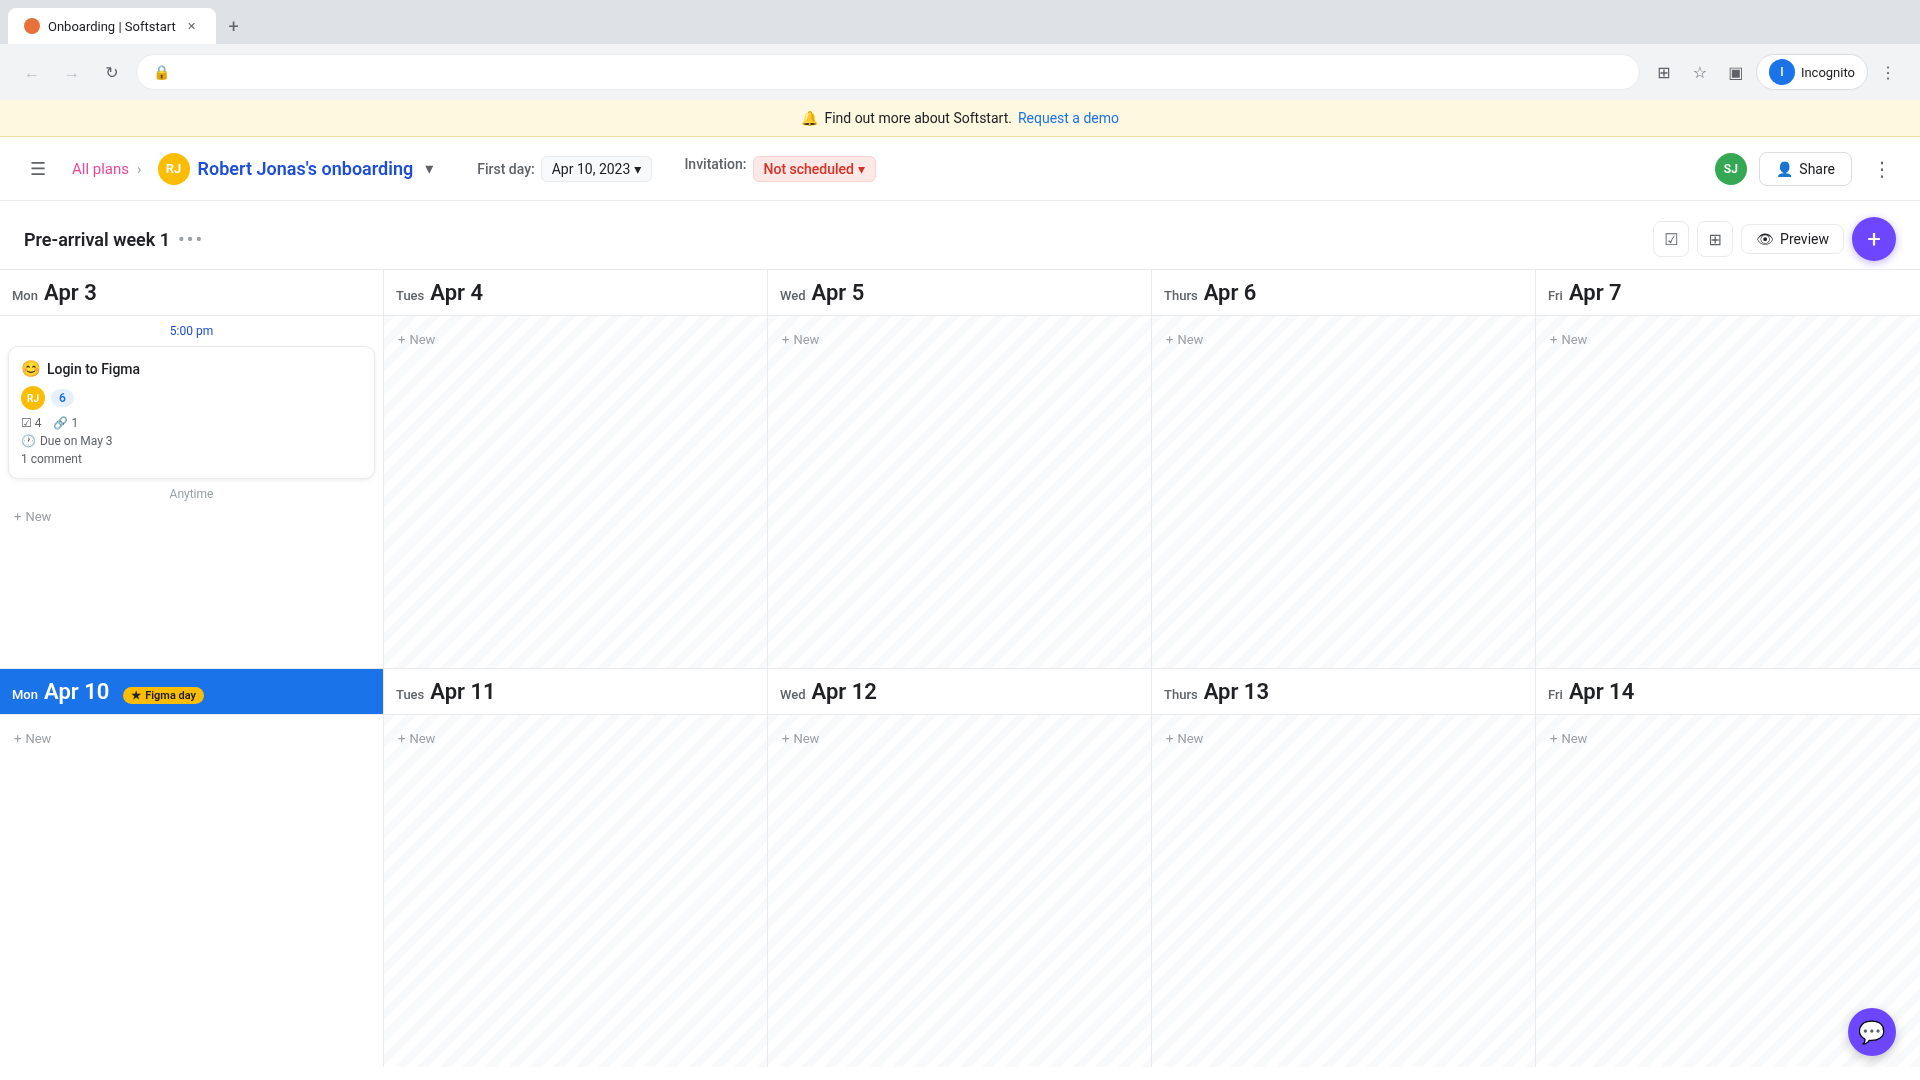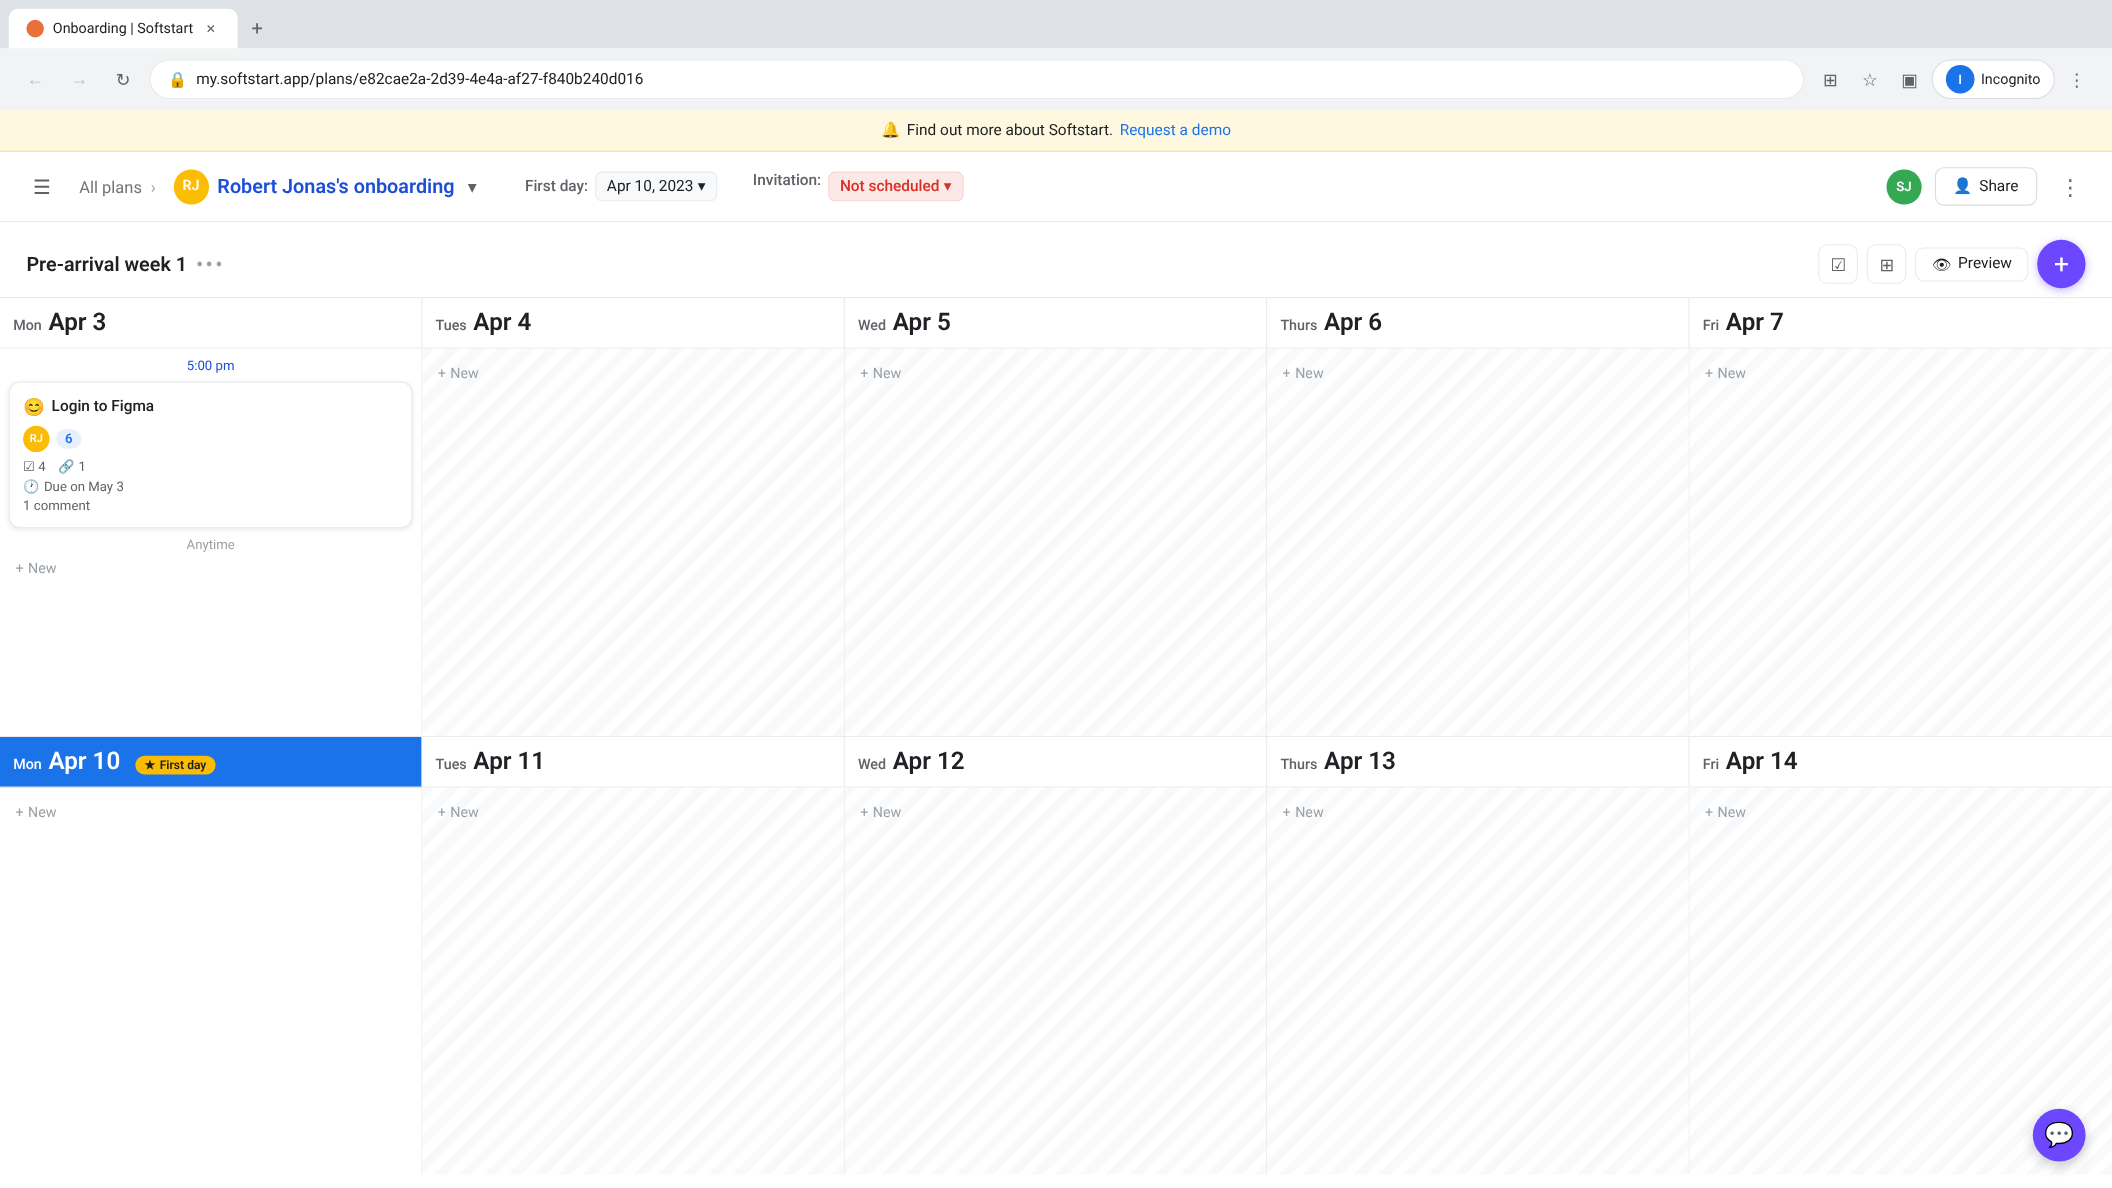--- a/index.html
+++ b/index.html
@@ -28,21 +28,21 @@
     .profile-name { font-size: 13px; color: #202124; }
 
     
     .info-banner { background: #fff8e1; padding: 10px; text-align: center; font-size: 14px; color: #202124; display: flex; align-items: center; justify-content: center; gap: 6px; border-bottom: 1px solid #f0e0a0; }
     .info-banner a { color: #1a73e8; text-decoration: none; }
 
     
     .app-header { display: flex; align-items: center; padding: 0 20px; height: 64px; border-bottom: 1px solid #e8eaed; gap: 16px; }
     .hamburger-btn { width: 36px; height: 36px; border-radius: 50%; display: flex; align-items: center; justify-content: center; cursor: pointer; color: #5f6368; font-size: 18px; }
     .breadcrumb { display: flex; align-items: center; gap: 8px; font-size: 15px; color: #5f6368; }
-    .breadcrumb a { color: #737373; text-decoration: none; }
+    .breadcrumb a { color: #ec4899; text-decoration: none; }
     .breadcrumb-sep { color: #9aa0a6; }
     .plan-name-section { display: flex; align-items: center; gap: 8px; }
     .plan-avatar { width: 32px; height: 32px; border-radius: 50%; background: #fbbc04; display: flex; align-items: center; justify-content: center; color: #fff; font-size: 13px; font-weight: 600; }
     .plan-title { font-size: 18px; font-weight: 600; color: #1d4ed8; }
     .chevron-btn { cursor: pointer; color: #5f6368; padding: 4px; }
     .header-meta { display: flex; align-items: center; gap: 6px; margin-left: 24px; font-size: 14px; color: #5f6368; }
     .meta-label { font-weight: 500; }
     .meta-value-btn { display: flex; align-items: center; gap: 4px; padding: 4px 10px; border-radius: 6px; cursor: pointer; background: #f8f9fa; border: 1px solid #e8eaed; font-size: 14px; color: #202124; }
     .invitation-section { display: flex; gap: 6px; margin-left: 16px; }
     .invitation-label { font-size: 14px; color: #5f6368; font-weight: 500; }
@@ -122,21 +122,20 @@
     </div>
     <div class="browser-tab-new">+</div>
   </div>
 
   <div class="browser-nav-bar">
     <div class="nav-btn disabled">←</div>
     <div class="nav-btn disabled">→</div>
     <div class="nav-btn">↻</div>
     <div class="address-bar">
       <span class="address-bar-lock">🔒</span>
-      <span class="address-bar-url">my.softstart.app/plans/e82cae2a-2d39-4e4a-af27-f840b240d016</span>
     </div>
     <div class="nav-right">
       <div class="nav-icon-btn">⊞</div>
       <div class="nav-icon-btn">☆</div>
       <div class="nav-icon-btn">▣</div>
       <div class="profile-btn">
         <div class="profile-avatar">I</div>
         <span class="profile-name">Incognito</span>
       </div>
       <div class="nav-icon-btn">⋮</div>
@@ -299,21 +298,21 @@
 
 
   <div class="calendar-grid">
 
     <div class="cal-column">
       <div class="cal-header first-day-header" style="background:#1a73e8;">
         <span class="cal-day-name" style="color:#fff;">Mon</span>
         <span class="cal-date" style="color:#fff;">Apr 10</span>
         <span class="cal-first-day-badge">
           <span>★</span>
-          <span>First day</span>
+          <span>Figma day</span>
         </span>
       </div>
       <div class="cal-body">
         <div class="new-btn">
           <span>+</span>
           <span>New</span>
         </div>
       </div>
     </div>
 

